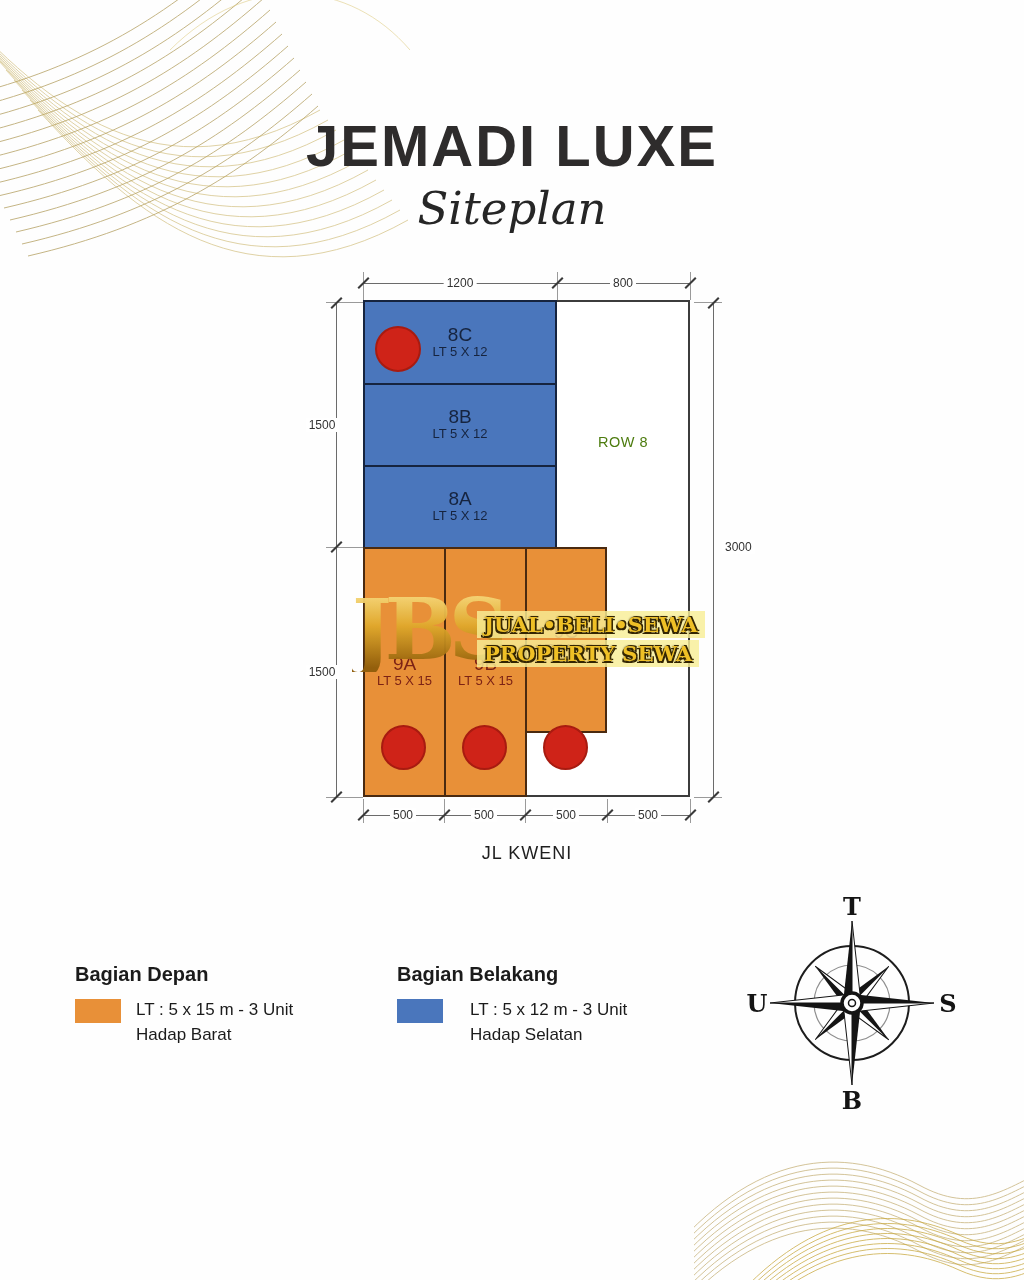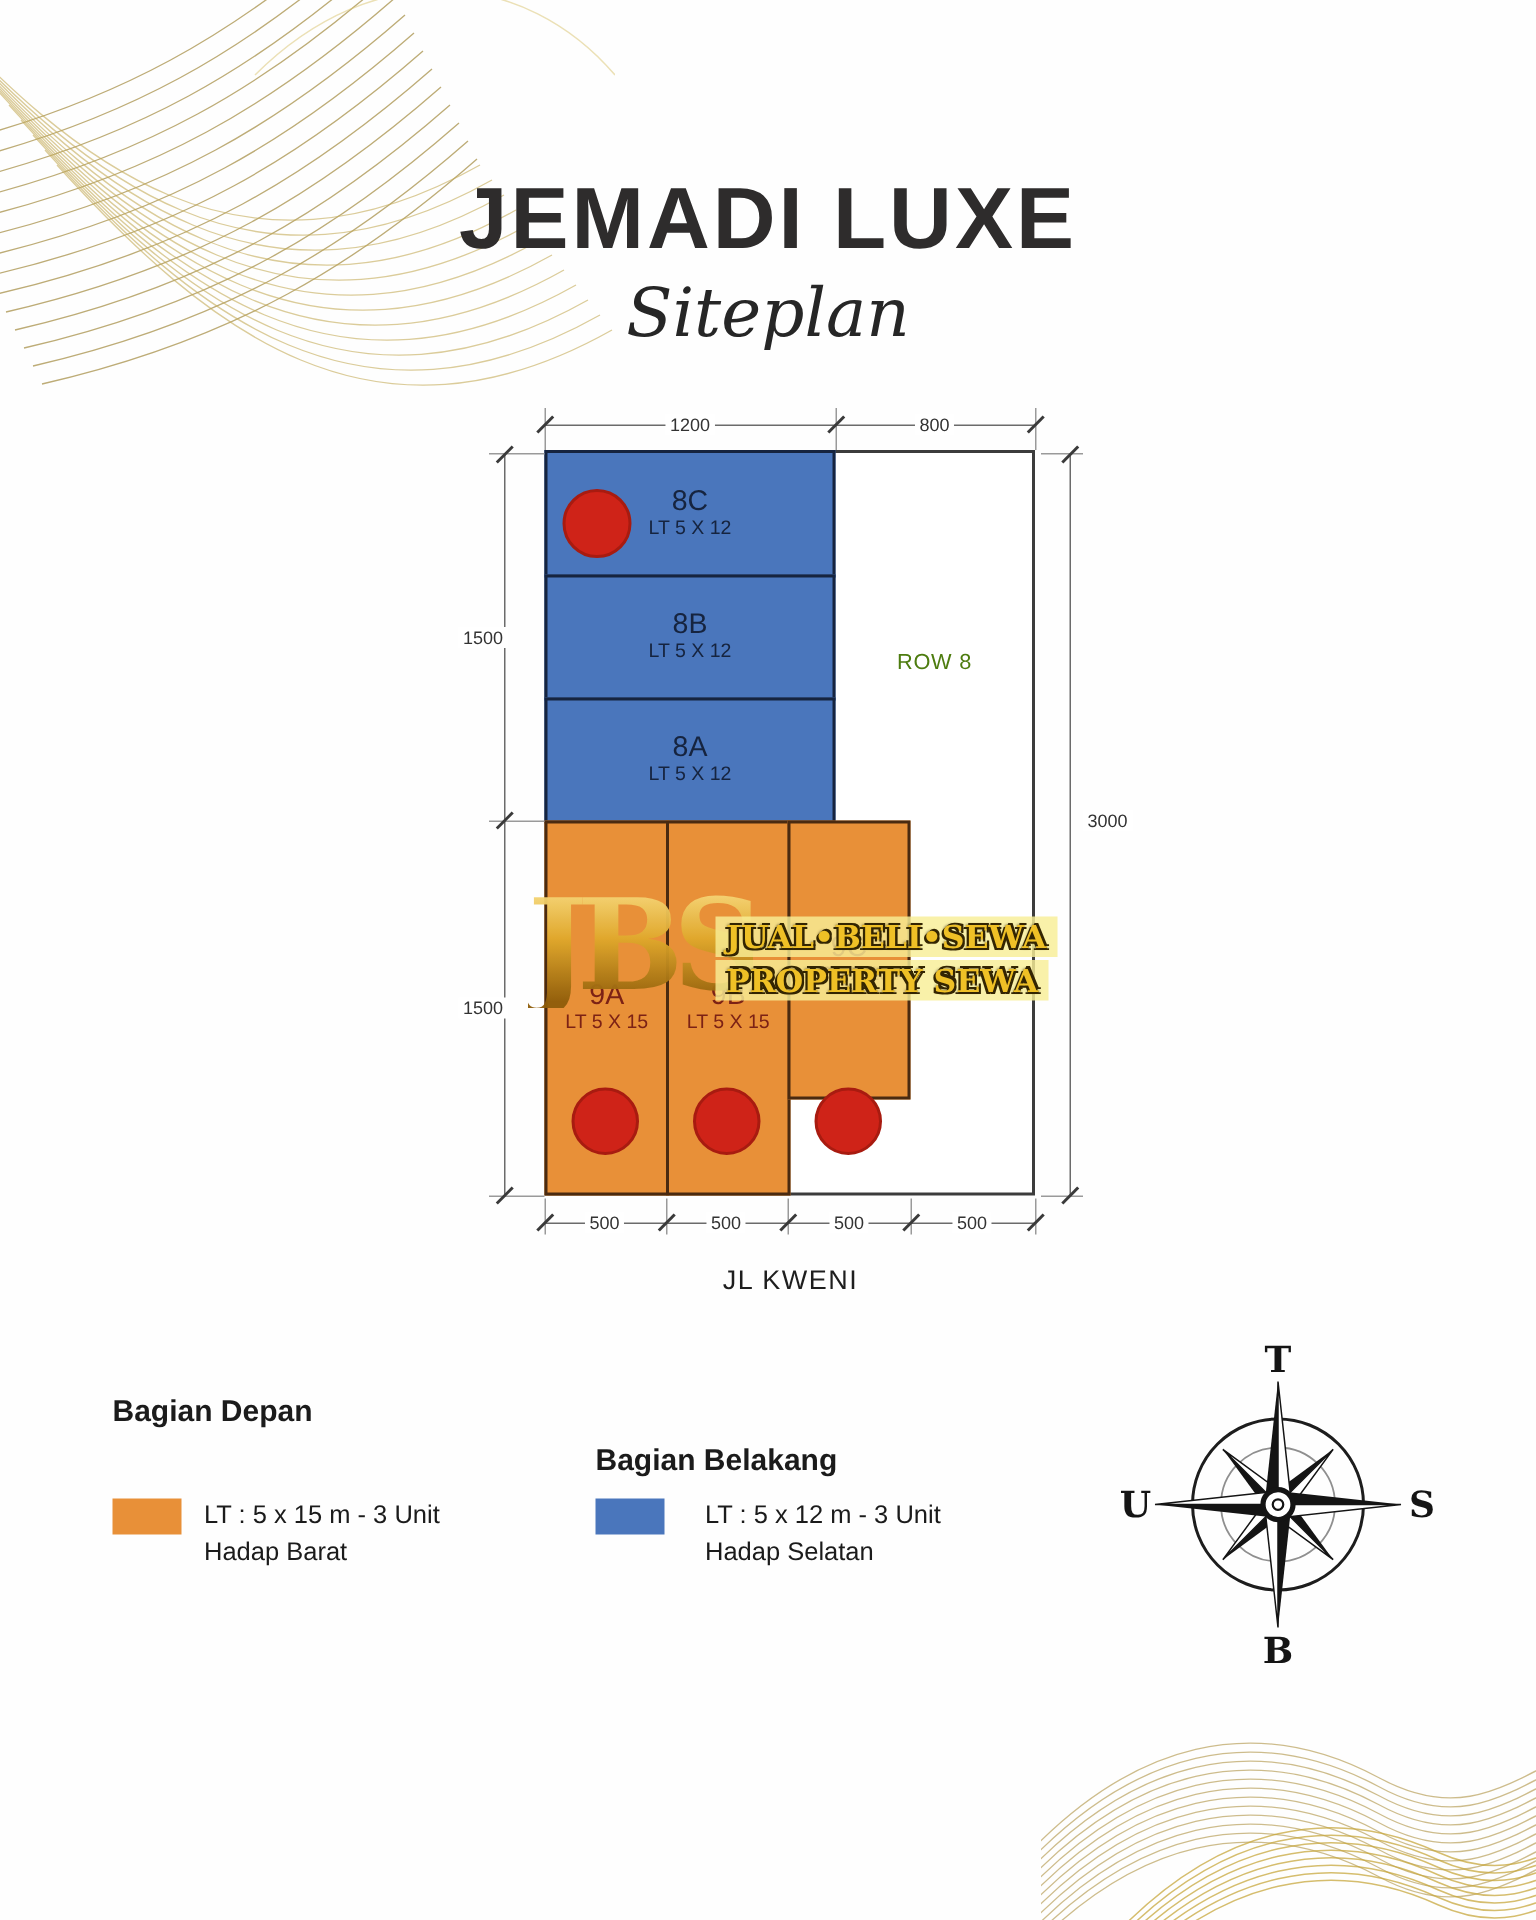--- a/index.html
+++ b/index.html
@@ -214,21 +214,21 @@
   <div class="dim-label" style="left:484px;top:815px;">500</div>
   <div class="dim-label" style="left:566px;top:815px;">500</div>
   <div class="dim-label" style="left:648px;top:815px;">500</div>
 
   <div class="street-label" style="left:527px;top:843px;">JL KWENI</div>
 
   <div class="wm-initials">JBS</div>
   <div class="wm-line wm-line1">JUAL•BELI•SEWA</div>
   <div class="wm-line wm-line2">PROPERTY SEWA</div>
 
-  <div class="legend-heading" style="left:75px;top:930px;">Bagian Depan</div>
+  <div class="legend-heading" style="left:75px;top:963px;">Bagian Depan</div>
   <div class="legend-swatch sw-front" style="left:75px;top:999px;"></div>
   <div class="legend-text" style="left:136px;top:997px;">
     <div>LT : 5 x 15 m - 3 Unit</div>
     <div>Hadap Barat</div>
   </div>
 
   <div class="legend-heading" style="left:397px;top:963px;">Bagian Belakang</div>
   <div class="legend-swatch sw-back" style="left:397px;top:999px;"></div>
   <div class="legend-text" style="left:470px;top:997px;">
     <div>LT : 5 x 12 m - 3 Unit</div>

